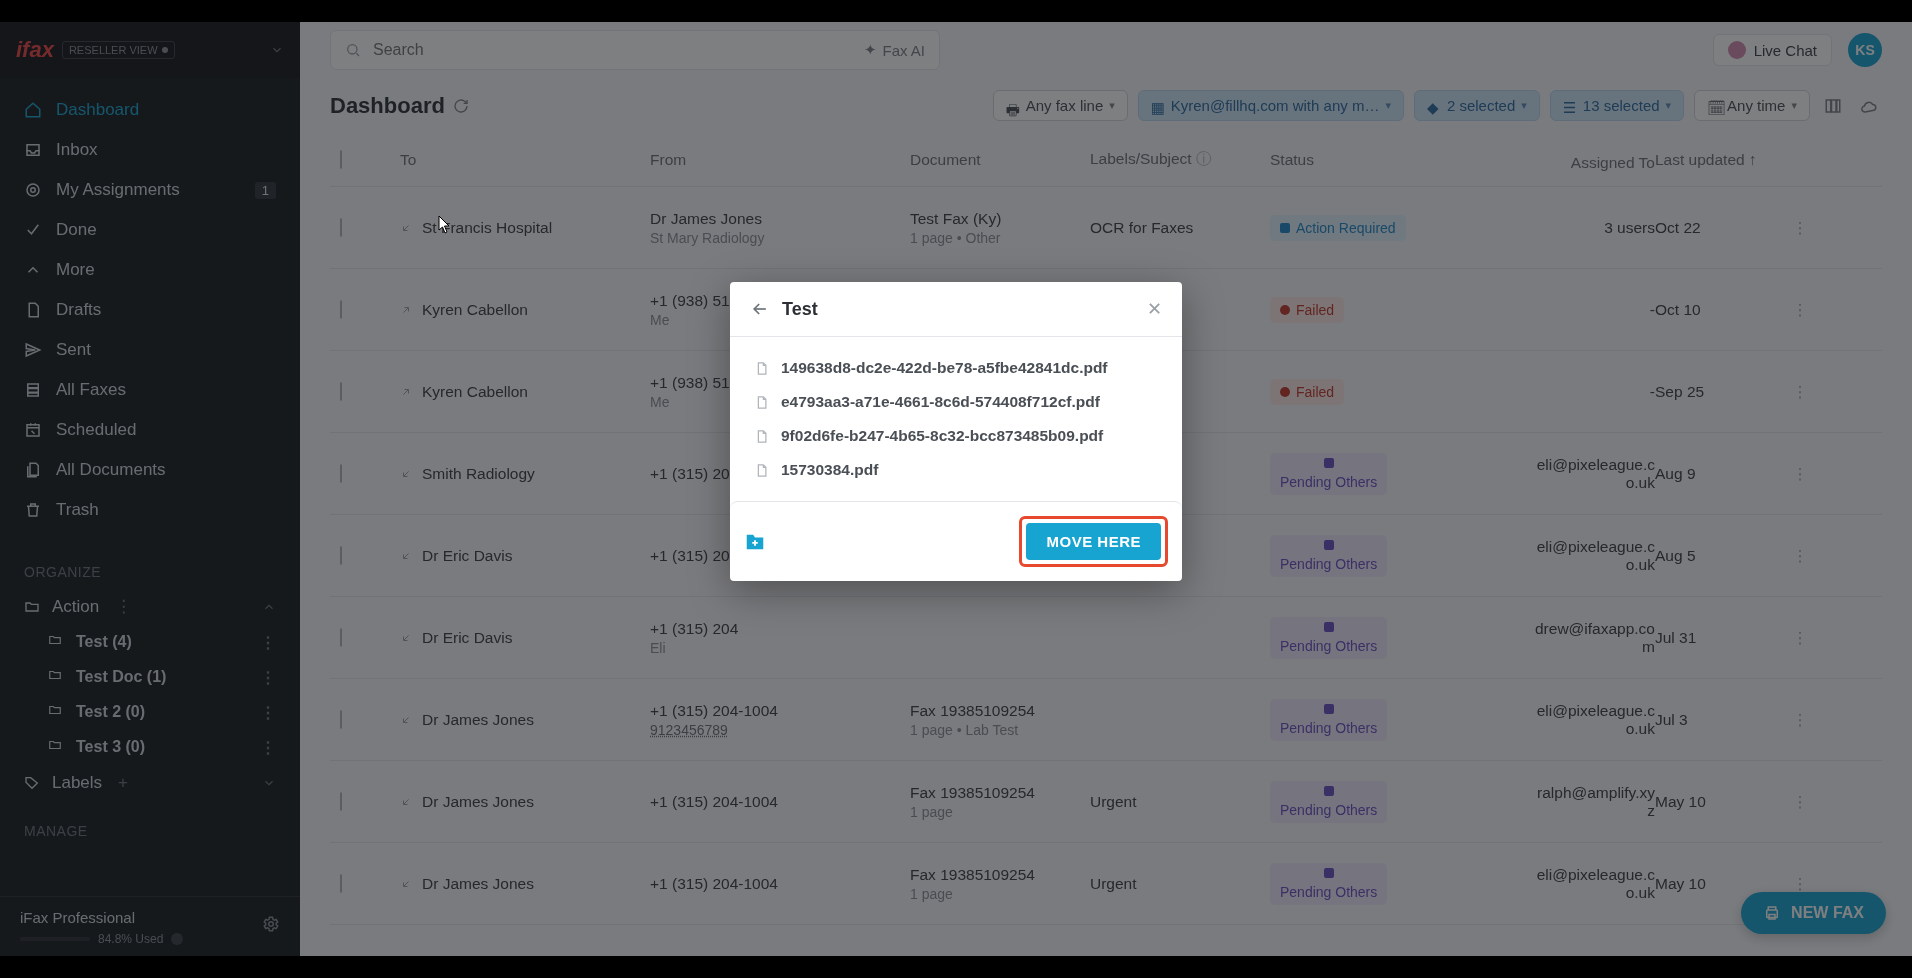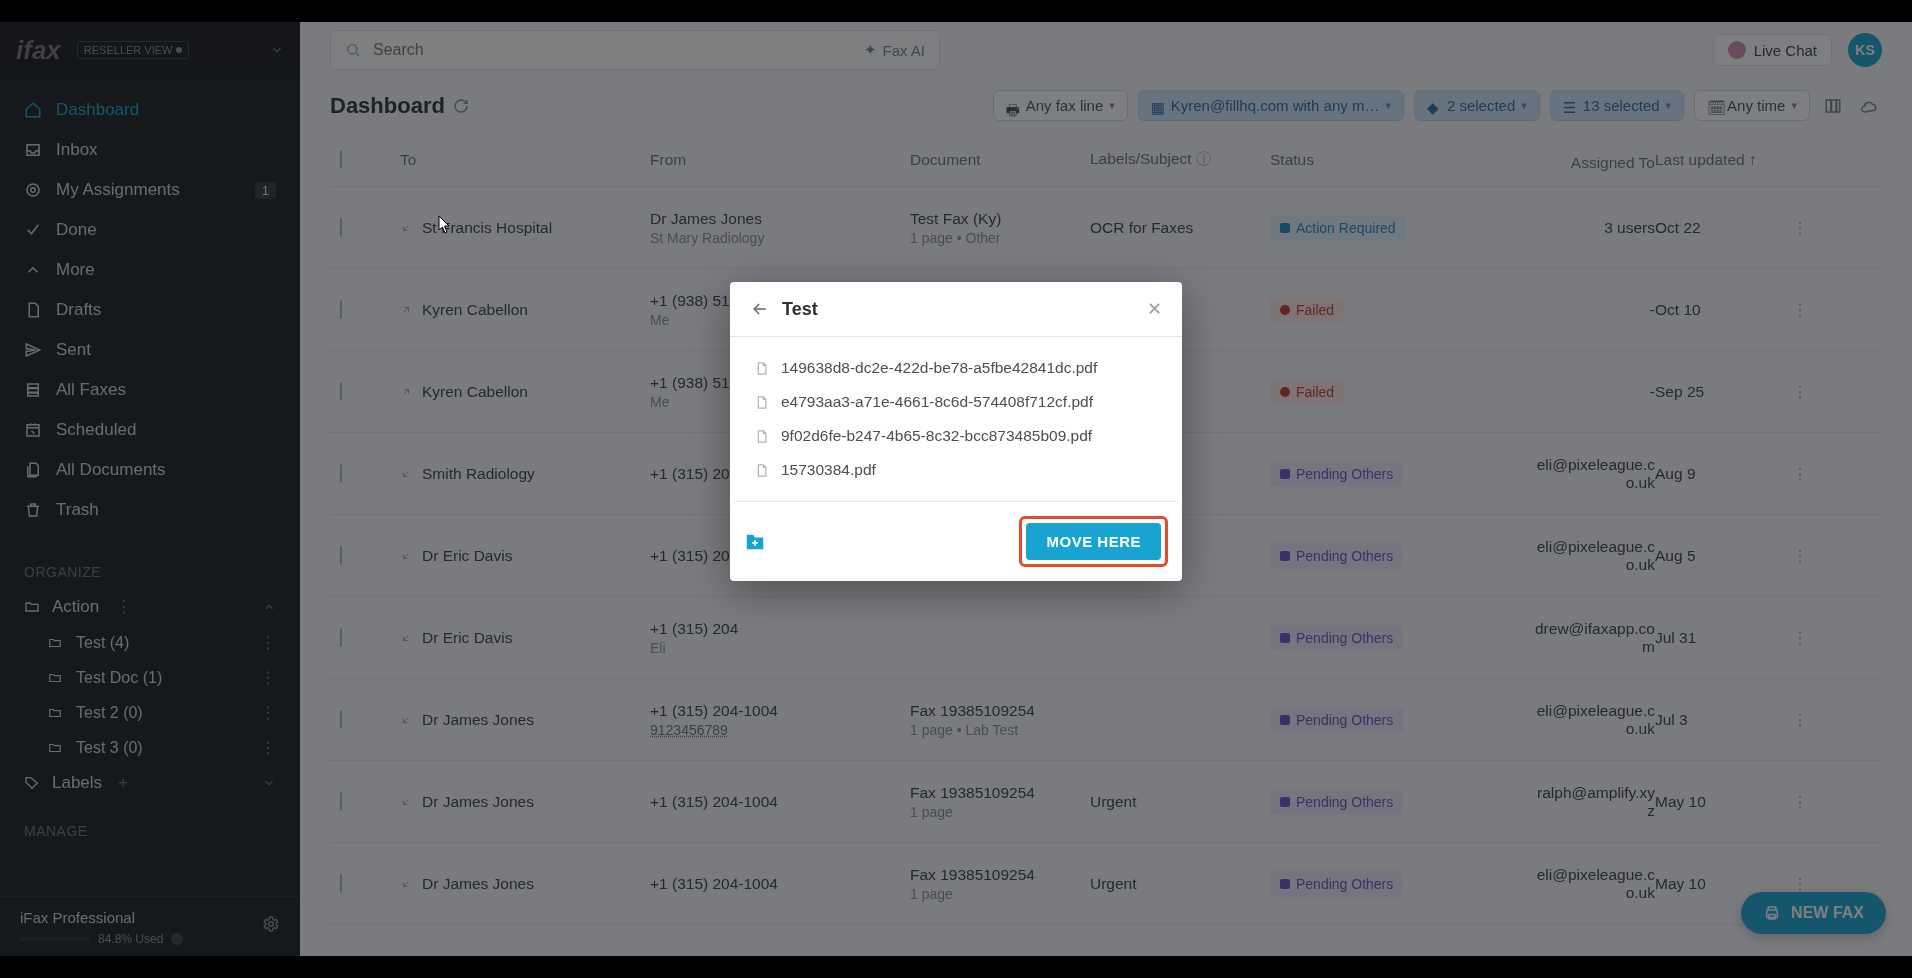--- a/index.html
+++ b/index.html
@@ -33,43 +33,43 @@
   
   .sidebar{
     width:300px;background:var(--bg-dark);color:#cfd3d8;
     display:flex;flex-direction:column;flex-shrink:0;
     font-size:17px;
   }
   .brandbar{
     height:56px;display:flex;align-items:center;padding:0 16px;
     background:var(--bg-darker);
   }
-  .brand-logo{font-weight:bold;font-size:26px;color:#737373;font-style:italic;margin-right:16px;}
+  .brand-logo{font-weight:bold;font-size:22px;color:#ef4444;font-style:italic;margin-right:8px;}
   .reseller{font-size:11px;color:#8a8f96;border:1px solid #3b4046;border-radius:3px;padding:2px 6px;display:flex;align-items:center;gap:4px;}
   .reseller-dot{width:6px;height:6px;border-radius:50%;background:#8a8f96;}
   .brand-chev{margin-left:auto;color:#6e747c;}
 
   .nav{padding:12px 0;display:flex;flex-direction:column;}
   .nav-item{
     display:flex;align-items:center;gap:14px;
     padding:10px 24px;cursor:pointer;color:#cfd3d8;
   }
   .nav-item.active{color:var(--accent);}
   .nav-item .icon{width:18px;height:18px;display:inline-flex;align-items:center;justify-content:center;flex-shrink:0;}
   .nav-badge{
     margin-left:auto;background:#2f343a;border-radius:3px;
     padding:1px 7px;font-size:13px;color:#dfe2e6;
   }
 
   .section-hdr{
     padding:22px 24px 8px;font-size:14px;letter-spacing:.5px;color:#6e747c;
   }
   .folder-item{
-    display:flex;align-items:flex-end;gap:12px;
-    padding:8px 24px 8px 48px;font-size:16px;color:#cfd3d8;cursor:pointer;
+    display:flex;align-items:flex-start;gap:12px;
+    padding:8px 24px 8px 48px;font-size:16px;color:#cfd3d8;cursor:pointer;font-weight:bold;
   }
   .folder-root{
     display:flex;align-items:center;gap:12px;
     padding:8px 24px;font-size:17px;color:#cfd3d8;cursor:pointer;
   }
   .folder-root .icon,.folder-item .icon{width:16px;height:16px;}
   .folder-dots{color:#6e747c;margin-left:4px;}
   .folder-chev{margin-left:auto;color:#6e747c;}
 
   .sidebar-footer{
@@ -135,21 +135,21 @@
   .two-line{display:flex;flex-direction:column;gap:2px;}
   .two-line .sub{font-size:14px;color:#8a8f96;}
   .two-line .link{text-decoration:underline dotted;color:#6c7177;}
   .to-cell{display:flex;align-items:center;gap:10px;}
   .to-cell .dir{color:#9aa0a6;font-size:14px;}
   .status-pill{
     display:inline-flex;align-items:center;gap:6px;
     border-radius:5px;padding:5px 10px;font-size:14px;width:fit-content;
   }
   .status-fail{background:var(--status-fail-bg);color:var(--status-fail-text);}
-  .status-pend{background:var(--status-pend-bg);color:var(--status-pend-text);}
+  .status-pend{background:var(--status-pend-bg);color:var(--status-pend-text);flex-direction:column;}
   .status-act{background:var(--status-act-bg);color:var(--status-act-text);}
   .status-dot{width:10px;height:10px;border-radius:50%;background:currentColor;}
   .status-sq{width:10px;height:10px;border-radius:2px;background:currentColor;}
   .row-dots{color:#9aa0a6;text-align:center;cursor:pointer;}
 
   
   .fab{
     position:absolute;right:26px;bottom:22px;
     background:var(--accent);color:#fff;border-radius:24px;
     padding:12px 22px;font-size:16px;font-weight:600;
@@ -169,21 +169,21 @@
   .modal-hdr{
     display:flex;align-items:center;gap:12px;padding:16px 20px;
     border-bottom:1px solid var(--divider);
   }
   .modal-hdr .back{color:#6c7177;cursor:pointer;}
   .modal-hdr .title{font-size:18px;font-weight:600;color:#2c3034;}
   .modal-hdr .close{margin-left:auto;color:#9aa0a6;cursor:pointer;font-size:18px;}
   .modal-body{padding:14px 10px;display:flex;flex-direction:column;}
   .file-row{
     display:flex;align-items:center;gap:12px;padding:8px 14px;
-    font-size:15.5px;color:#4a4f55;cursor:pointer;
+    font-size:15.5px;color:#4a4f55;cursor:pointer;font-weight:bold;
   }
   .file-row .icon{color:#b0b5bb;}
   .modal-ftr{
     border-top:1px solid var(--divider);padding:14px 14px;
     display:flex;align-items:center;border-radius:8px;
   }
   .new-folder-icon{color:var(--accent);cursor:pointer;}
   .move-btn-wrap{
     margin-left:auto;border:3px solid #e7492f;border-radius:6px;padding:4px;
   }

